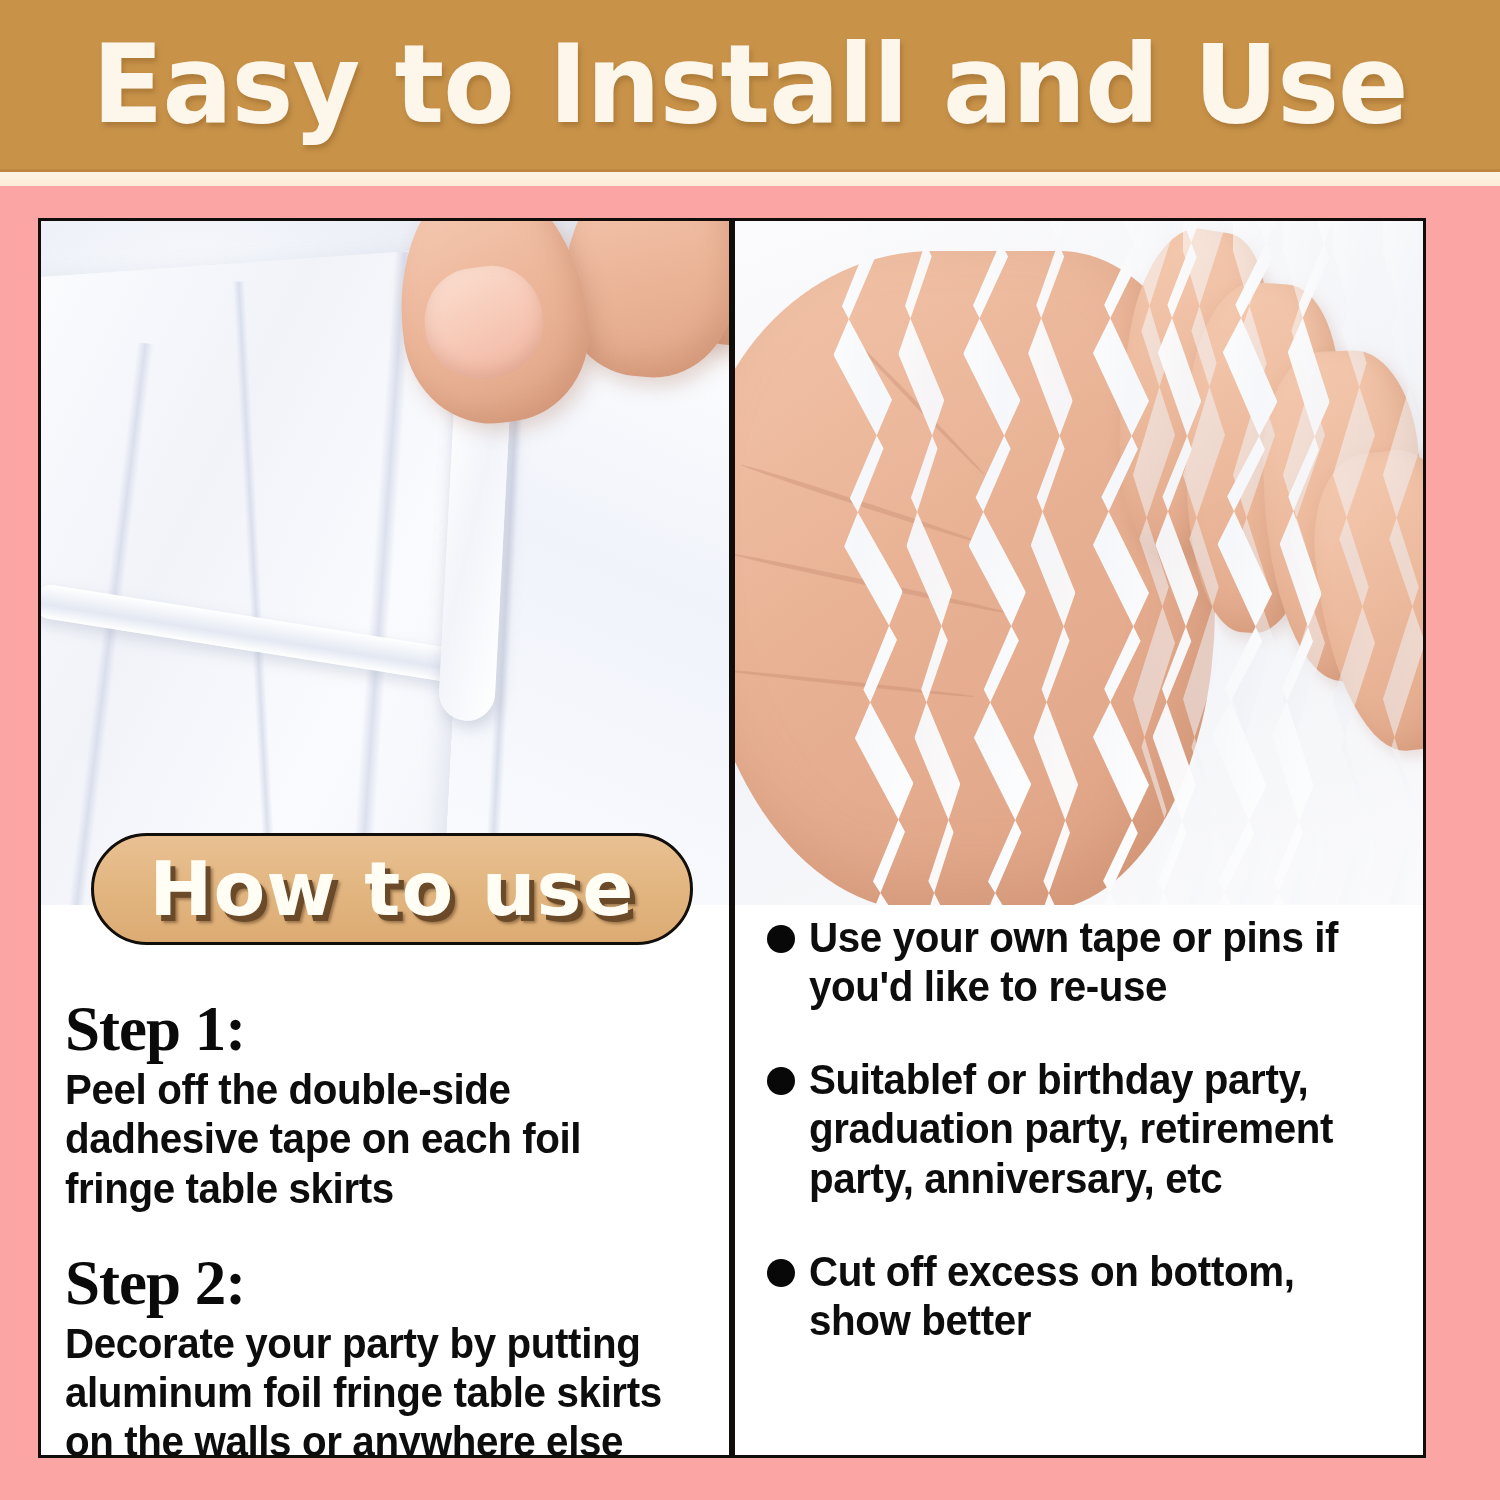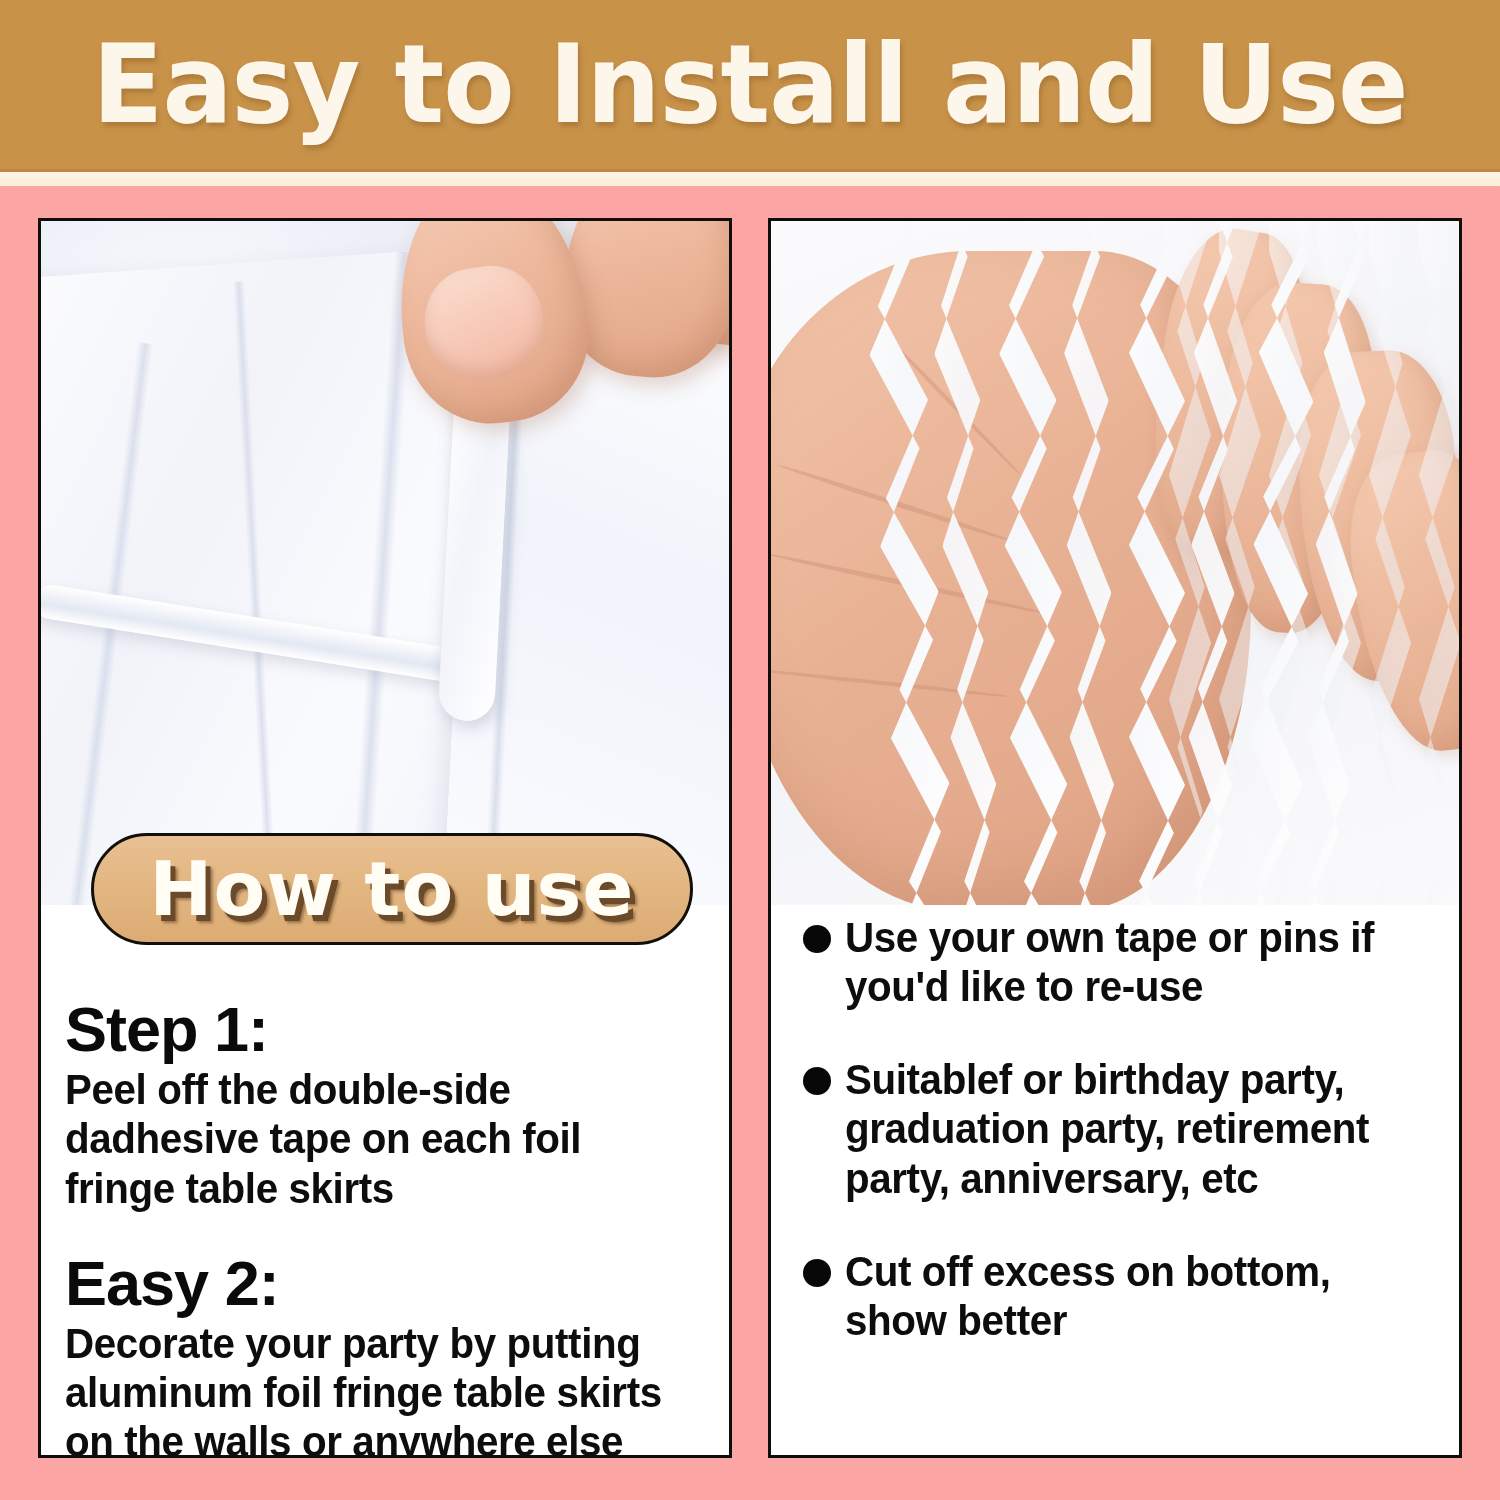--- a/index.html
+++ b/index.html
@@ -45,21 +45,21 @@
     width:1500px; height:14px;
     background:linear-gradient(#fdf4e4, #fdedd8);
   }
 
   
   .panels {
     position:absolute;
     left:38px; top:218px;
     width:1424px; height:975px;
     display:flex;
-    justify-content:space-between;
+    justify-content:flex-start;
   }
   .panel {
     position:relative;
     width:694px; height:1240px;
     border:3px solid #100d0a;
     background:#ffffff;
     overflow:hidden;
   }
 
   
@@ -246,21 +246,21 @@
   .textarea {
     position:absolute;
     left:0; top:684px;
     width:100%;
     height:556px;
     background:#ffffff;
     padding:92px 26px 0 24px;
   }
 
   .step-head {
-    font-family:Liberation Sans, sans-serif;
+    font-family:Liberation Serif, serif;
     font-weight:bold;
     font-size:63px;
     line-height:1.02;
     color:#0a0a0a;
     letter-spacing:-1px;
     margin-bottom:4px;
   }
   .step-body {
     font-family:"Liberation Sans", sans-serif;
     font-weight:bold;
@@ -328,21 +328,21 @@
       <div class="badge">
         <span class="badge-text">How to use</span>
       </div>
 
       <div class="textarea">
         <div class="step-block">
           <div class="step-head">Step 1:</div>
           <div class="step-body">Peel off the double-side dadhesive tape on each foil fringe table skirts</div>
         </div>
         <div class="step-block">
-          <div class="step-head">Easy 2:</div>
+          <div class="step-head">Step 2:</div>
           <div class="step-body">Decorate your party by putting aluminum foil fringe table skirts on the walls or anywhere else that needs to be decorated</div>
         </div>
       </div>
 
     </div>
 
     <div class="panel">
 
       <div class="photo photo-hand">
         <div class="palm">

